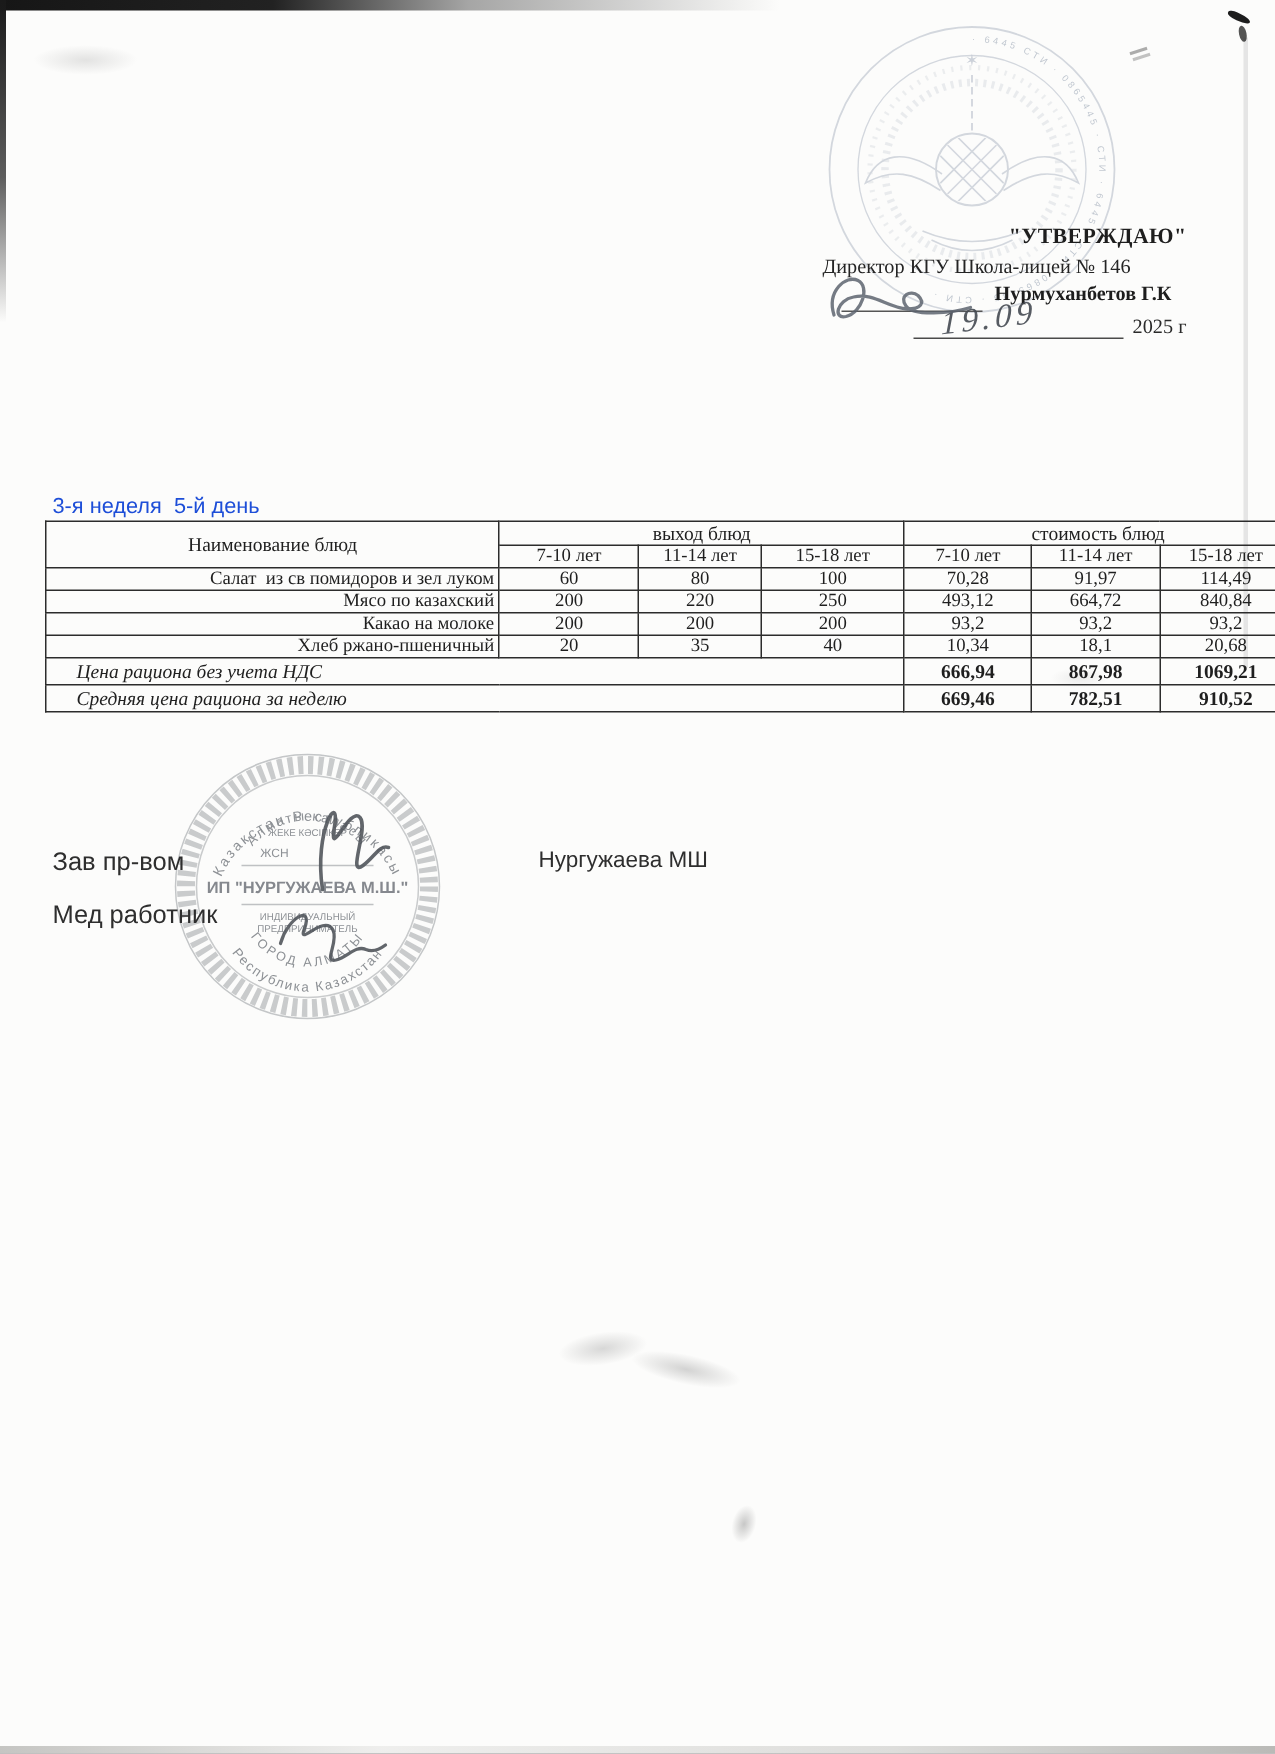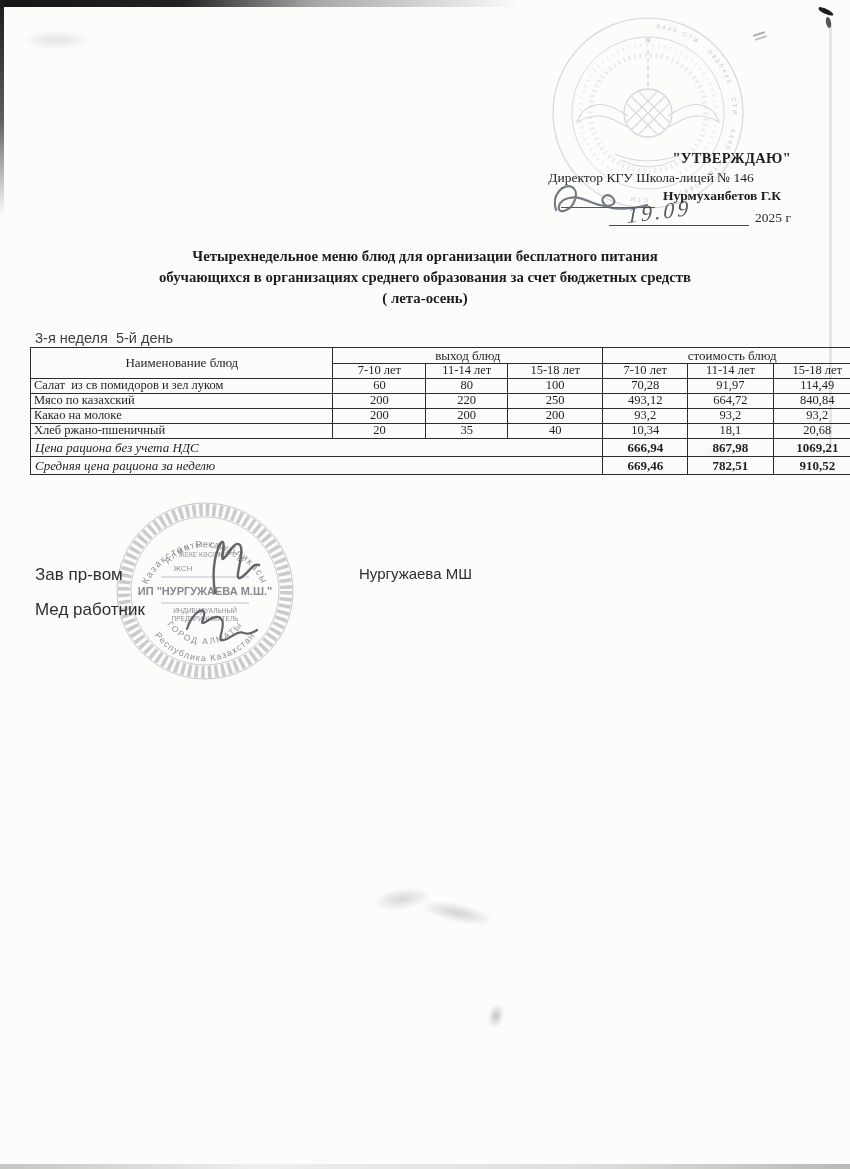--- a/index.html
+++ b/index.html
@@ -48,35 +48,35 @@
   .year-label{display:inline-block;margin-left:6px;}
   .sig-director{position:absolute;left:548px;top:178px;width:130px;height:52px;z-index:4;}
   .sig-underline{position:absolute;left:561px;top:207px;width:94px;border-bottom:1.4px solid #555;z-index:2;}
 
   
   .doc-title{position:absolute;top:246px;left:0;width:850px;text-align:center;
     font-weight:bold;font-size:14.8px;line-height:1.42;color:#1c1c1c;z-index:3;}
 
   
   .week-label{position:absolute;left:35px;top:330px;font-family:"Liberation Sans",sans-serif;
-    font-size:14.5px;color:#404040;white-space:pre;z-index:3;}
+    font-size:14.5px;color:#1d4ed8;white-space:pre;z-index:3;}
 
   
   .menu-table{position:absolute;left:30px;top:347px;width:832px;border-collapse:collapse;
     font-size:12.5px;color:#1f1f1f;z-index:3;border:1.6px solid #242424;}
   .menu-table td,.menu-table th{border:1.1px solid #2c2c2c;padding:0 3px;vertical-align:middle;
     font-weight:normal;line-height:1.05;}
   .menu-table .grp{height:16px;text-align:center;font-size:13px;}
   .menu-table .age{height:15px;text-align:center;font-size:12.5px;margin-top:25px;}
   .menu-table .name-hdr{text-align:center;font-size:13px;}
   .menu-table .dish td{height:14px;}
-  .menu-table .dish .dname{text-align:left;white-space:pre;}
+  .menu-table .dish .dname{text-align:right;white-space:pre;}
   .menu-table .num{text-align:center;margin-top:27px;}
   .menu-table .summary td{height:17px;border-top:1.8px solid #242424;}
-  .menu-table .summary .slabel{font-style:italic;font-size:13px;text-align:left;padding-left:4px;}
+  .menu-table .summary .slabel{font-style:italic;font-size:13px;text-align:left;padding-left:20px;}
   .menu-table .summary .sval{font-weight:bold;font-size:13px;text-align:center;}
 
   
   .role-label{position:absolute;font-family:"Liberation Sans",sans-serif;font-size:17px;color:#2e2e2e;z-index:3;}
   .role-1{left:35px;top:565px;}
   .role-2{left:35px;top:600px;}
   .name-right{position:absolute;left:318px;top:565px;font-family:"Liberation Sans",sans-serif;
     font-size:15px;color:#2e2e2e;z-index:3;margin-left:41px;}
   .round-stamp{position:absolute;left:103px;top:489px;width:204px;height:204px;
     filter:blur(.3px);opacity:.92;z-index:2;}
@@ -134,25 +134,20 @@
     <div class="director-name">Нурмуханбетов Г.К</div>
     <div class="date-row">
       <span class="date-underline"><span class="handwritten-date">19.09</span></span><span class="year-label">2025 г</span>
     </div>
   </div>
   <div class="sig-underline"></div>
   <svg class="sig-director" viewBox="0 0 130 52">
     <path d="M8,32 C3,16 16,5 24,9 C32,13 27,30 16,33 C7,35 10,22 21,20 C35,17 43,27 57,28 C66,28 69,24 64,19 C59,15 51,19 56,26 C61,33 86,31 99,27" fill="none" stroke="#5d646e" stroke-width="2.2" stroke-linecap="round" opacity="0.85"></path>
   </svg>
 
-  <div class="doc-title">
-    <div>Четырехнедельное меню блюд для организации бесплатного питания</div>
-    <div>обучающихся в организациях среднего образования за счет бюджетных средств</div>
-    <div>( лета-осень)</div>
-  </div>
 
   <div class="week-label">3-я неделя  5-й день</div>
 
   <table class="menu-table">
     <colgroup>
       <col style="width:277px">
         <col style="width:85px">
         <col style="width:75px">
         <col style="width:87px">
       <col style="width:78px">

